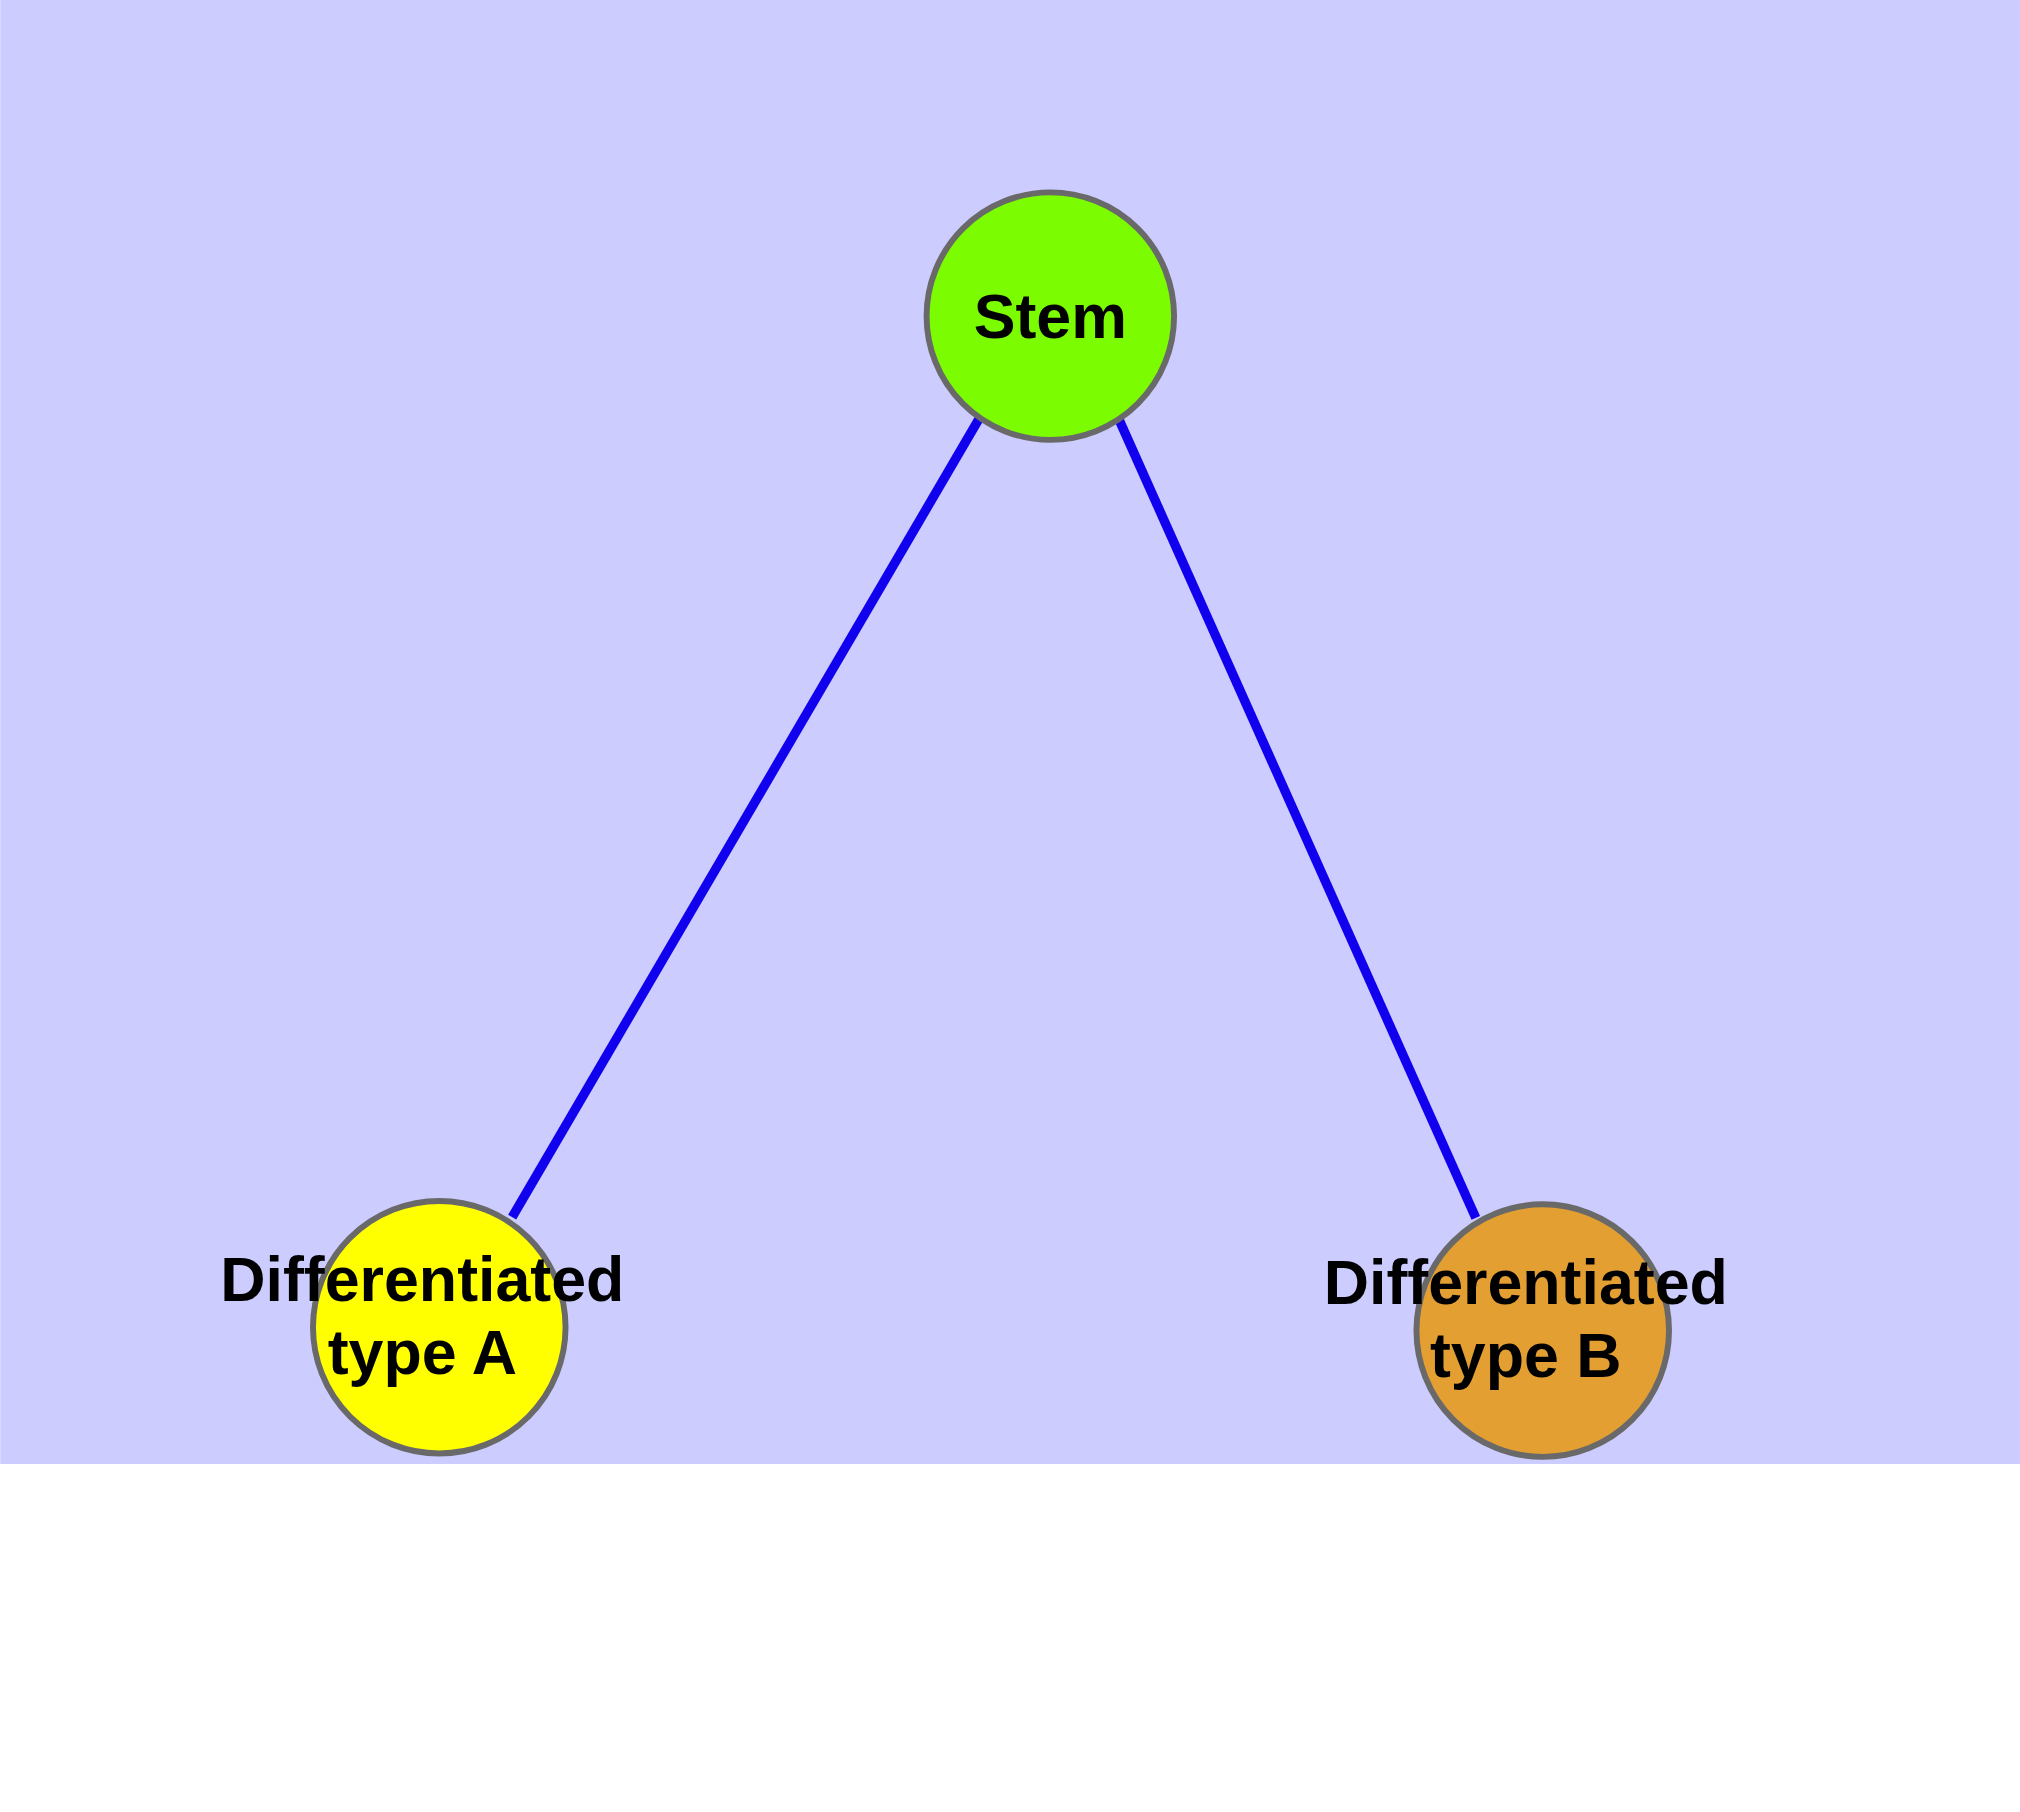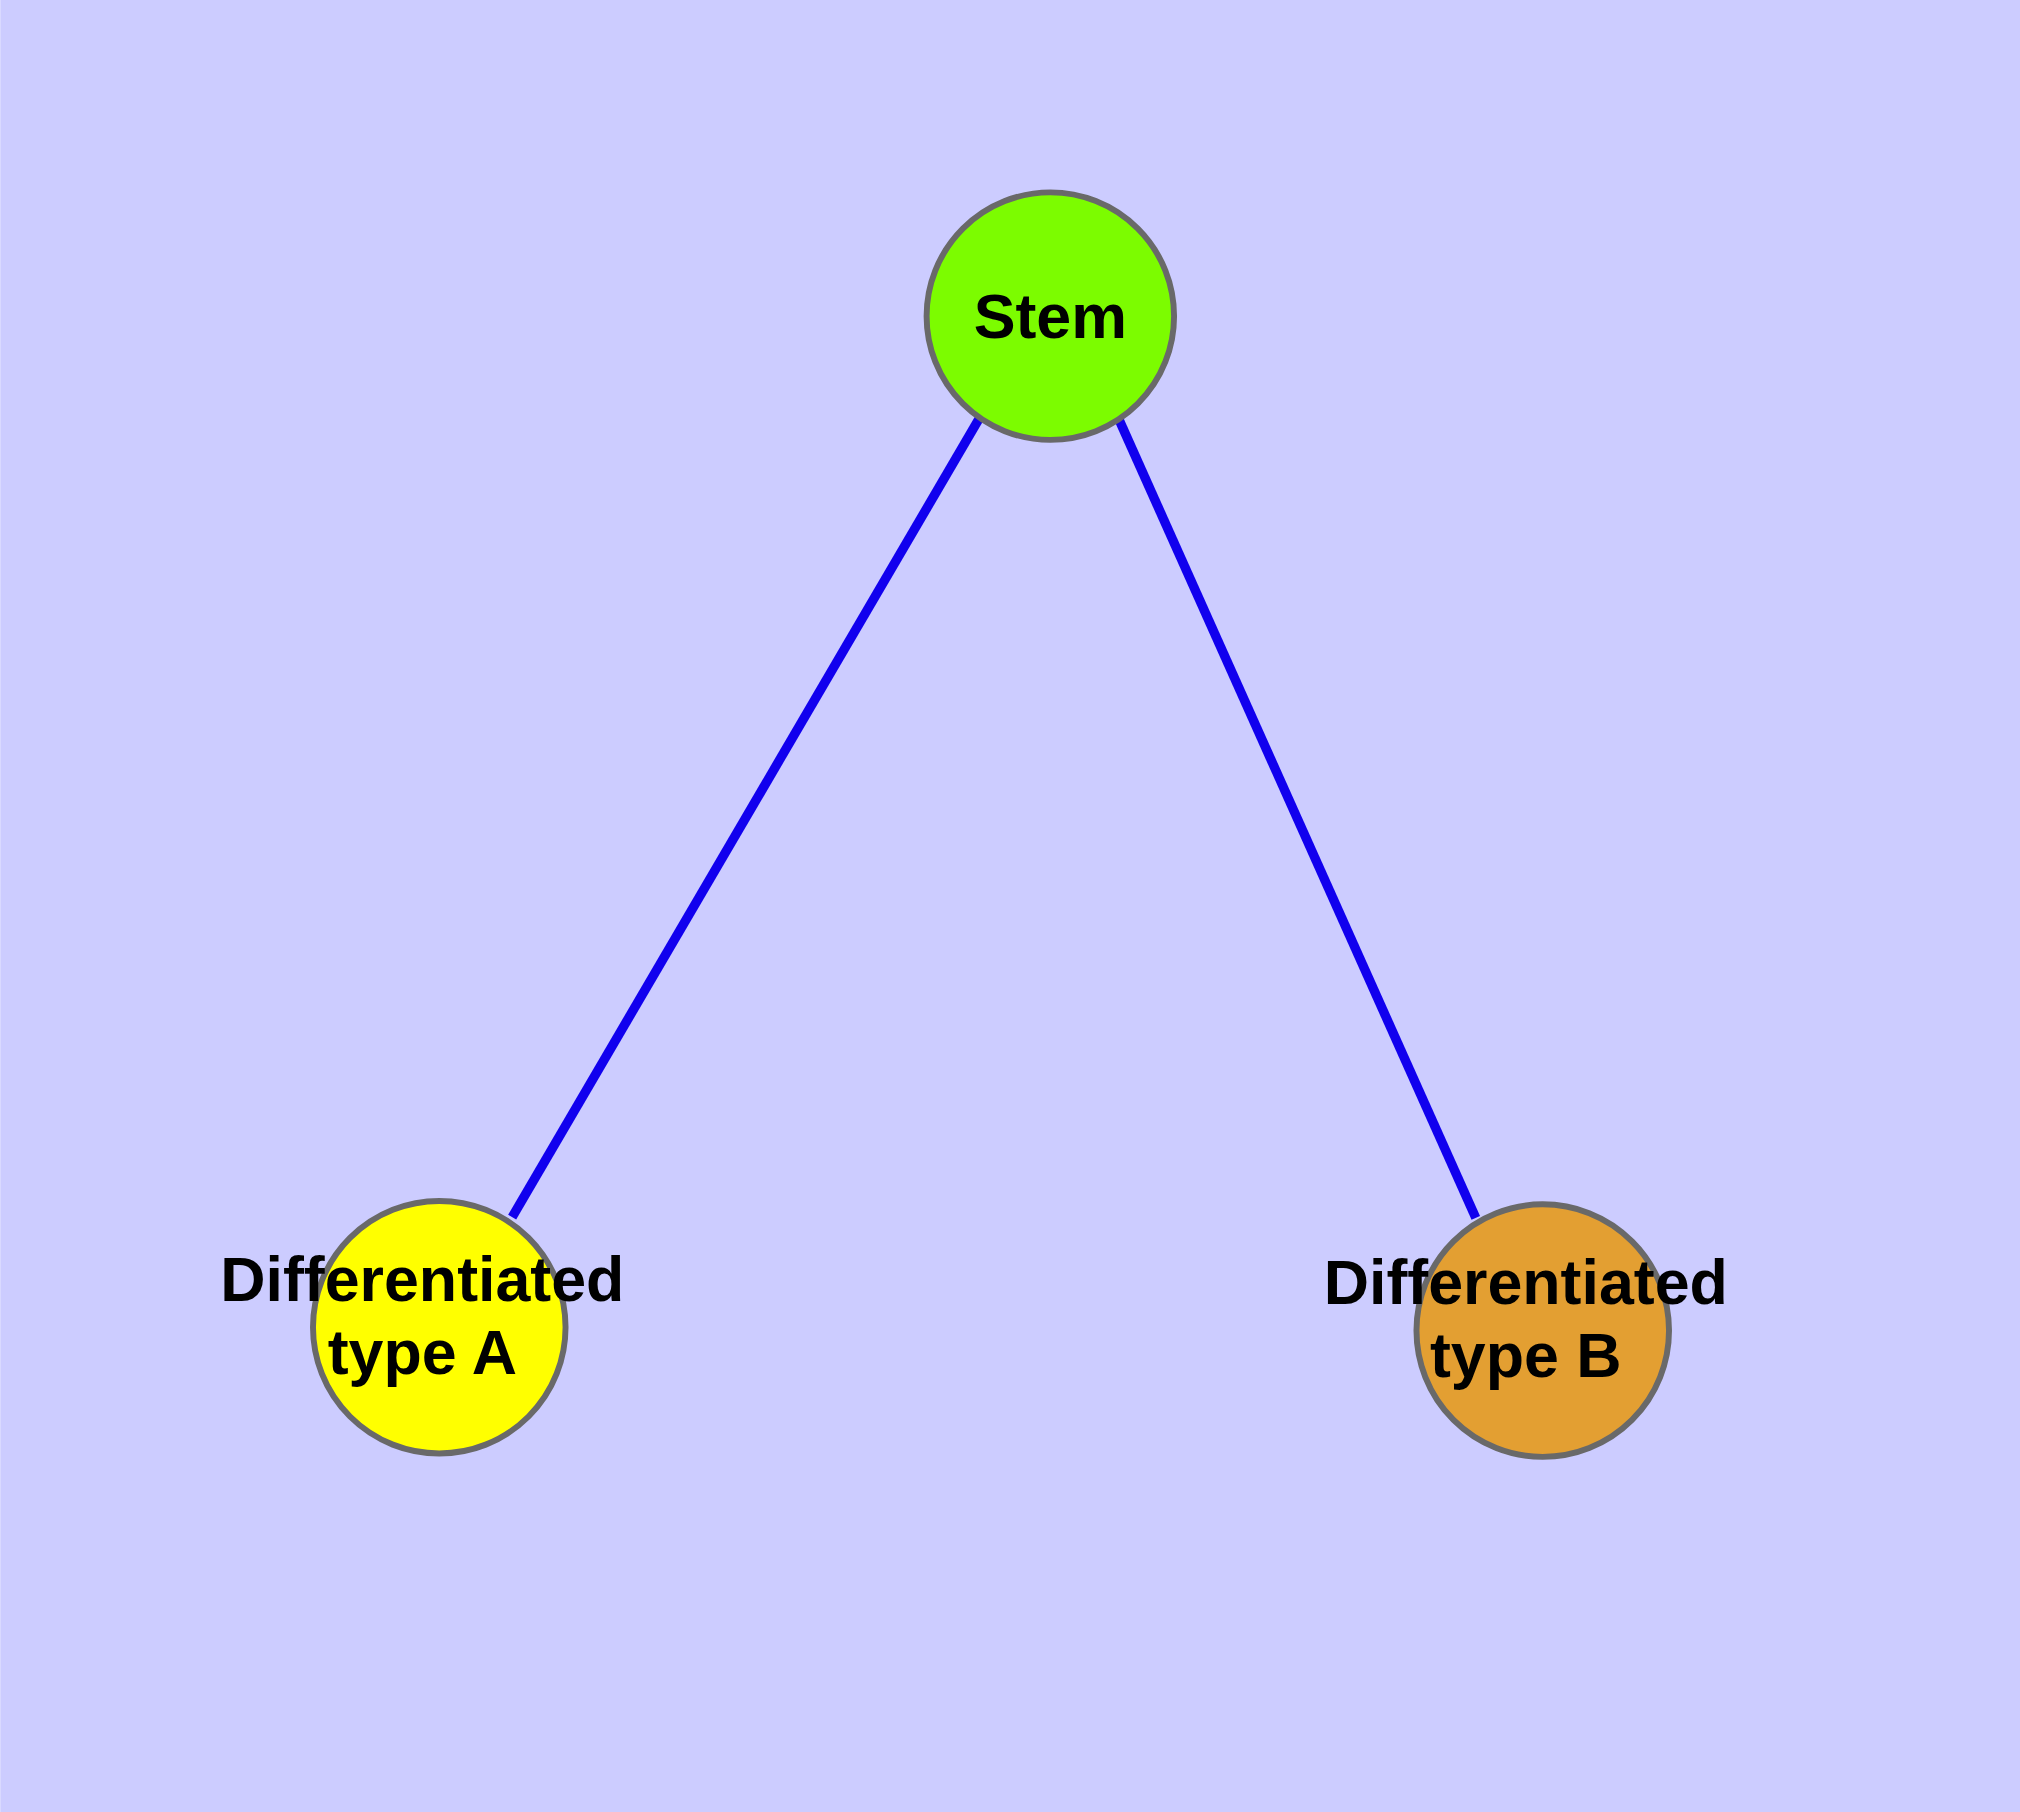--- a/index.html
+++ b/index.html
@@ -26,21 +26,21 @@
   .node-label {
     font-family: "Liberation Sans", sans-serif;
     font-weight: bold;
     fill: #000000;
     text-anchor: middle;
   }
 </style>
 </head>
 <body>
 
-<div id="canvas" style="width: 2021px; height: 1812px;">
+<div id="canvas" style="width: 2021px; height: 1464px;">
   <svg id="graph-svg" viewBox="0 0 2384 2138" xmlns="http://www.w3.org/2000/svg">
     <rect id="bg-rect" x="0" y="0" width="2384" height="2138" fill="#CCCCFF"></rect>
     <g id="edge-layer">
         <line x1="1155" y1="494" x2="604" y2="1436" stroke="#1100EE" stroke-width="11" stroke-linecap="butt"></line>
         <line x1="1320" y1="495" x2="1741" y2="1437" stroke="#1100EE" stroke-width="11" stroke-linecap="butt"></line>
       </g>
     <g id="node-layer">
         <circle cx="1239" cy="373" r="146" fill="#7CFC00" stroke="#696969" stroke-width="7"></circle>
         <circle cx="518" cy="1566" r="149" fill="#FFFF00" stroke="#696969" stroke-width="7"></circle>
         <circle cx="1820" cy="1570" r="149" fill="#E39F32" stroke="#696969" stroke-width="7"></circle>

